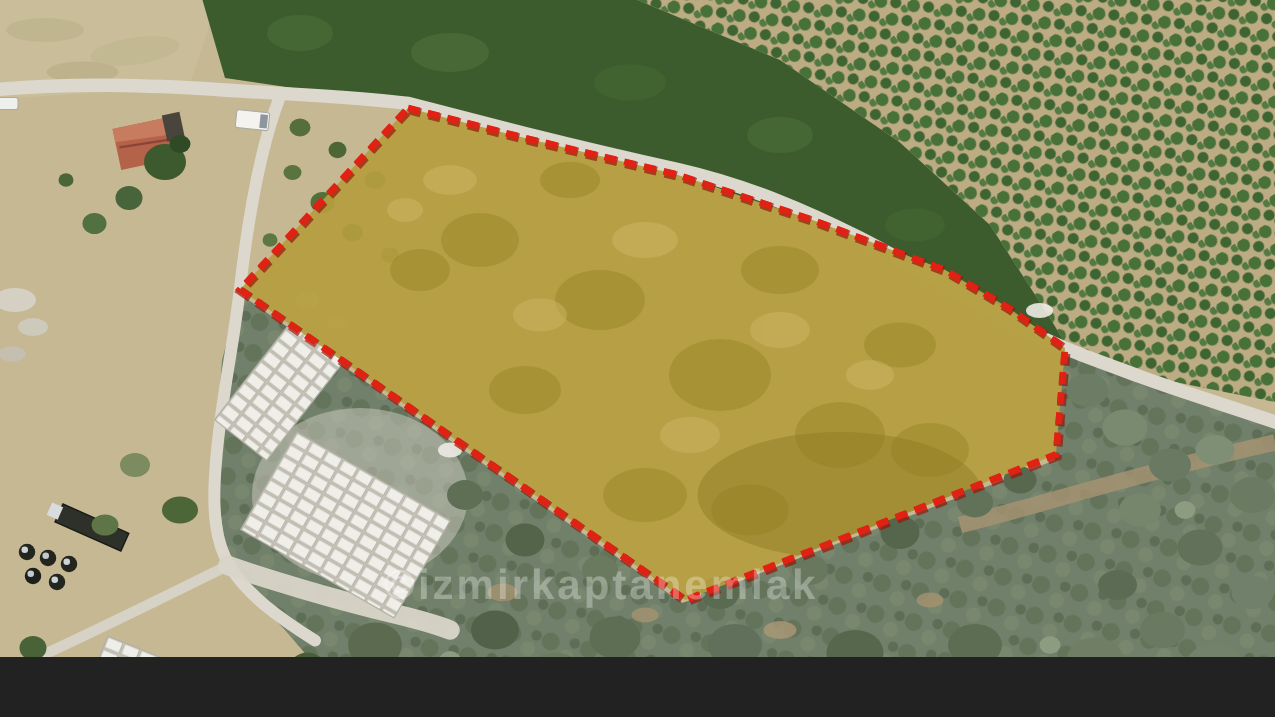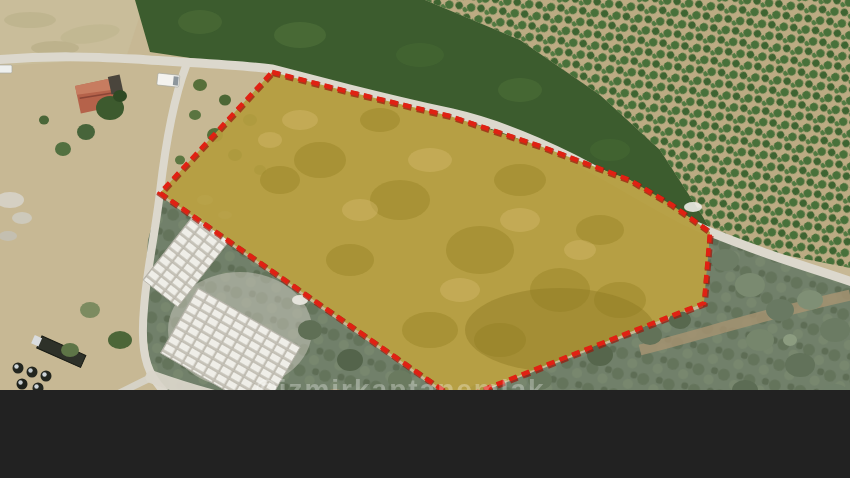--- a/index.html
+++ b/index.html
@@ -1,16 +1,16 @@
 <!DOCTYPE html>
 <html><head>
 <meta charset="utf-8">
 <style>
   html,body{margin:0;padding:0;background:#222;font-family:"Liberation Sans",sans-serif;}
-  .stage{position:relative;width:850px;height:390px;overflow:hidden;}
+  .stage{position:relative;width:850px;height:438px;overflow:hidden;}
   .stage svg{position:absolute;left:0;top:0;display:block;}
   text{font-family:"Liberation Sans",sans-serif;}
 </style>
 </head>
 <body>
 
 <div class="stage">
 <svg width="850" height="478" viewBox="0 0 850 478">
   <defs>
     <pattern id="orch" width="17" height="14" patternUnits="userSpaceOnUse" patternTransform="rotate(-32)">

